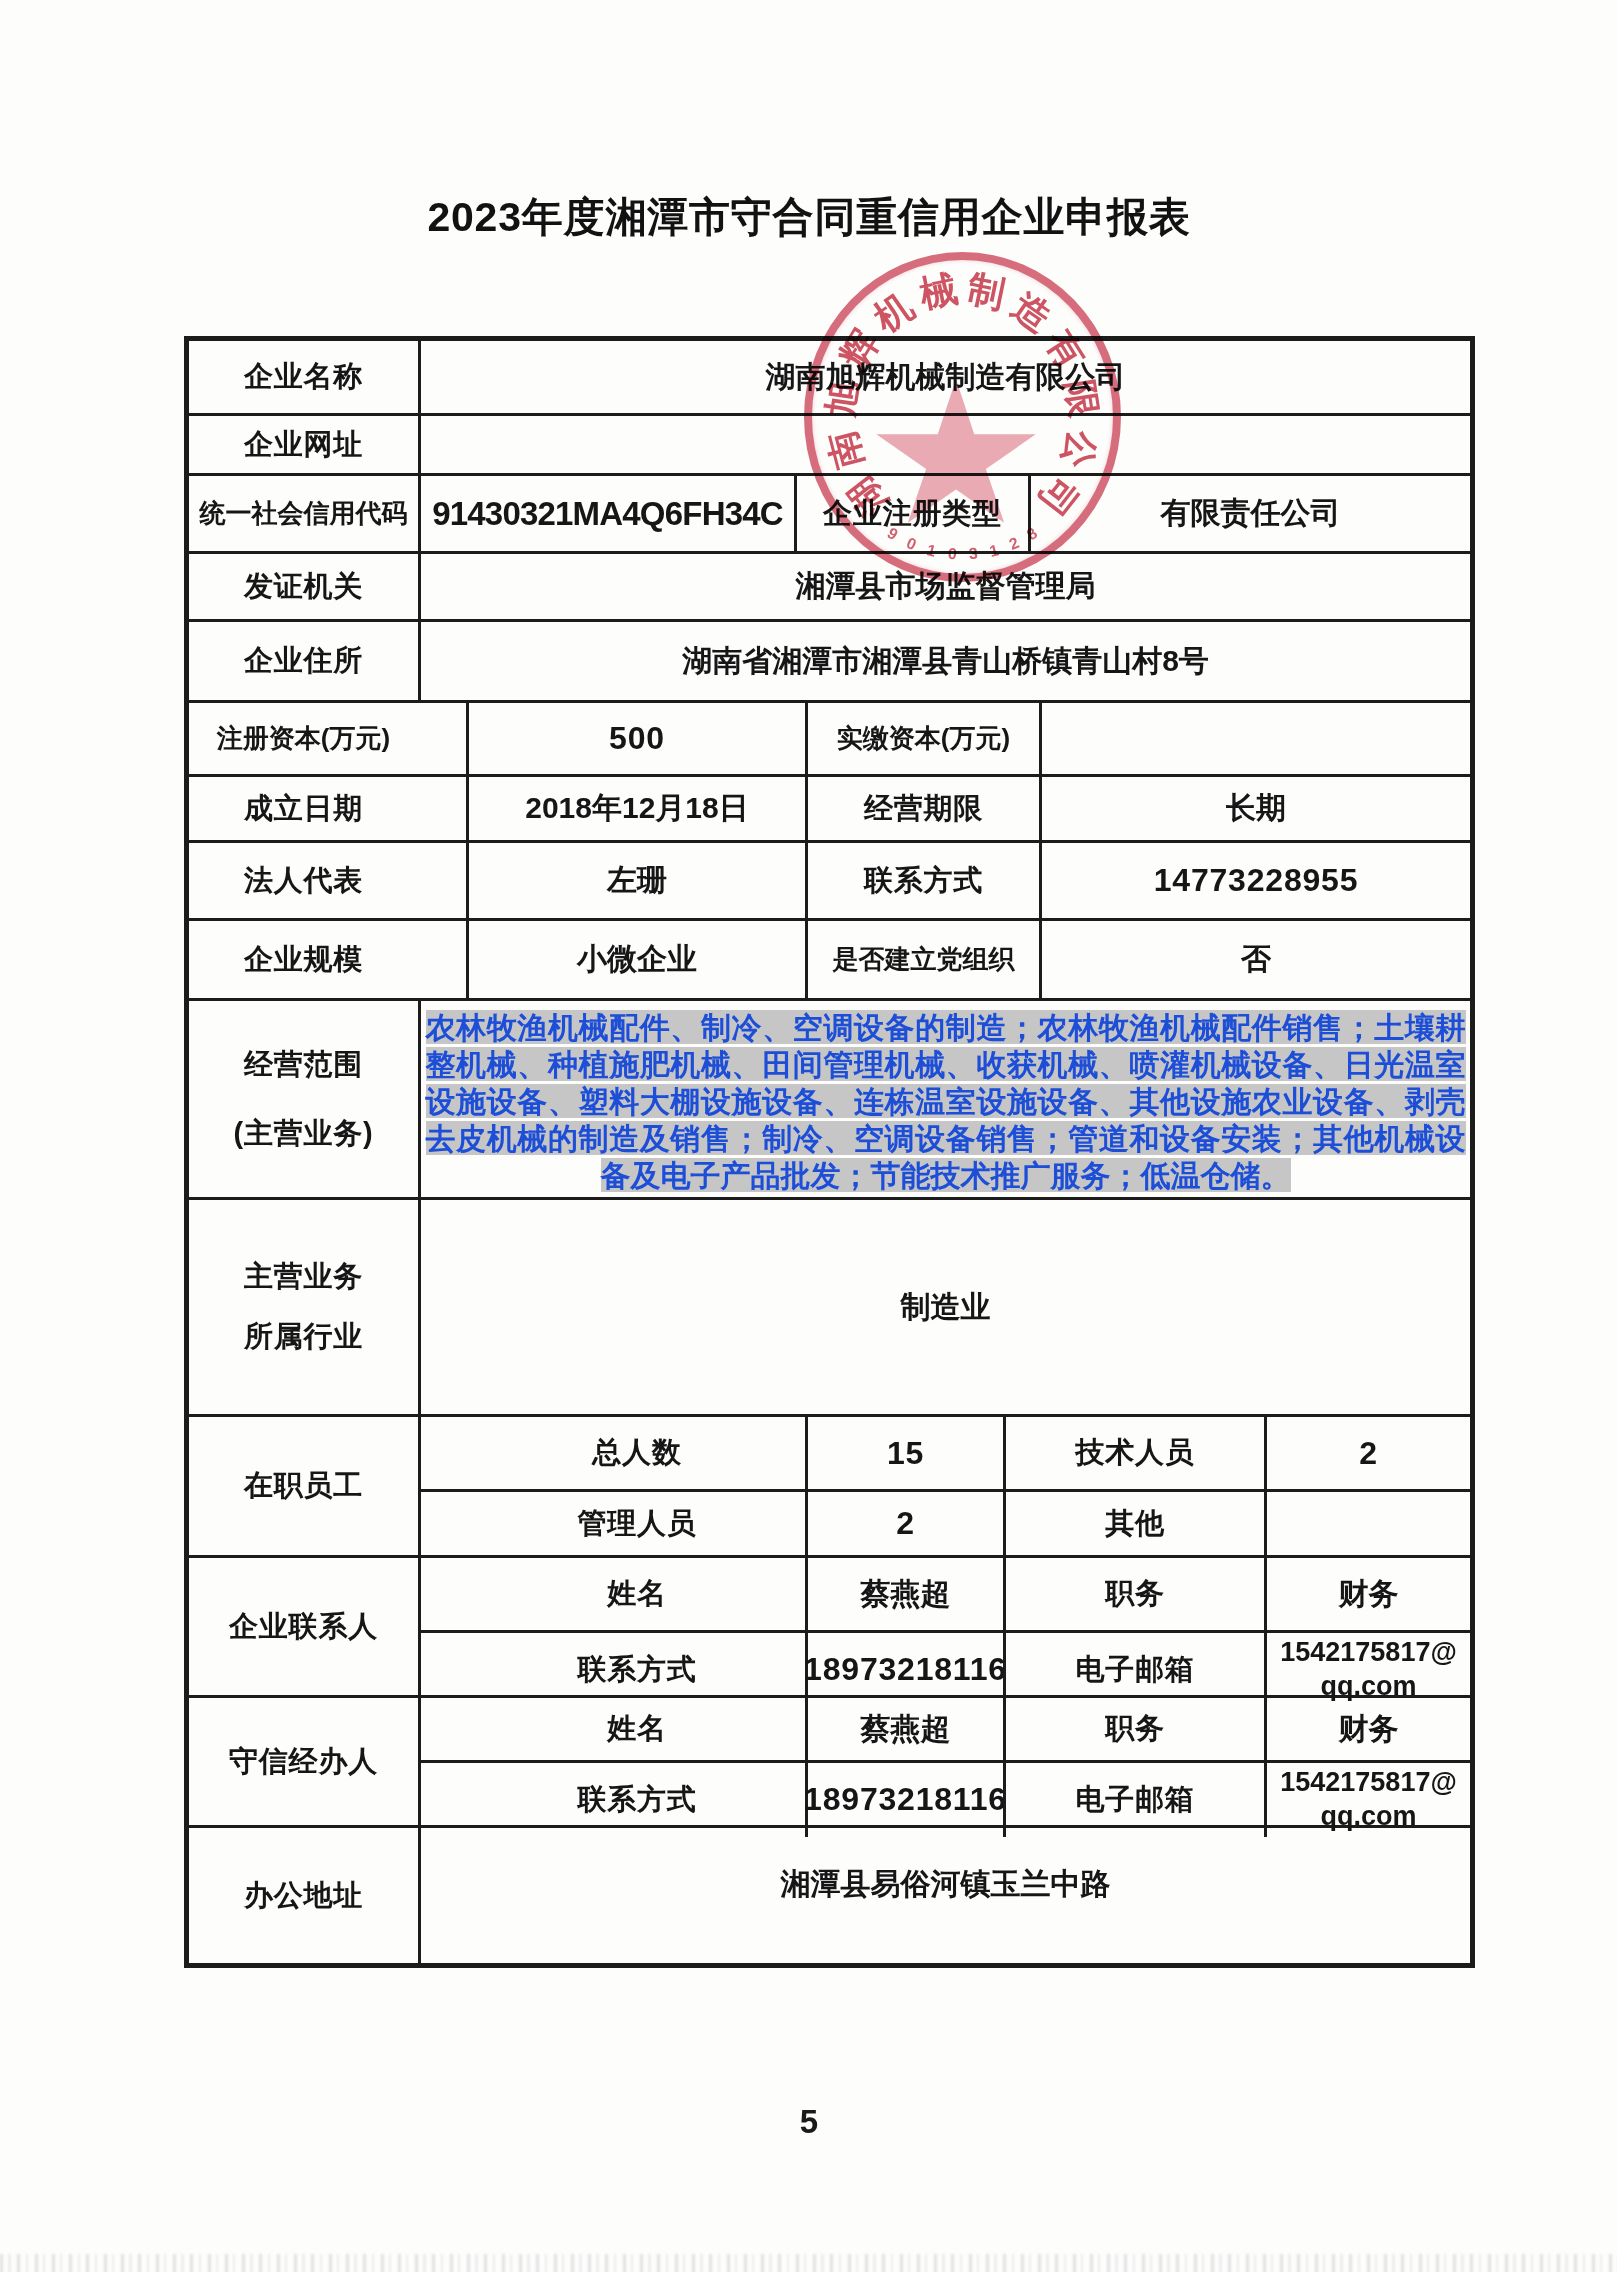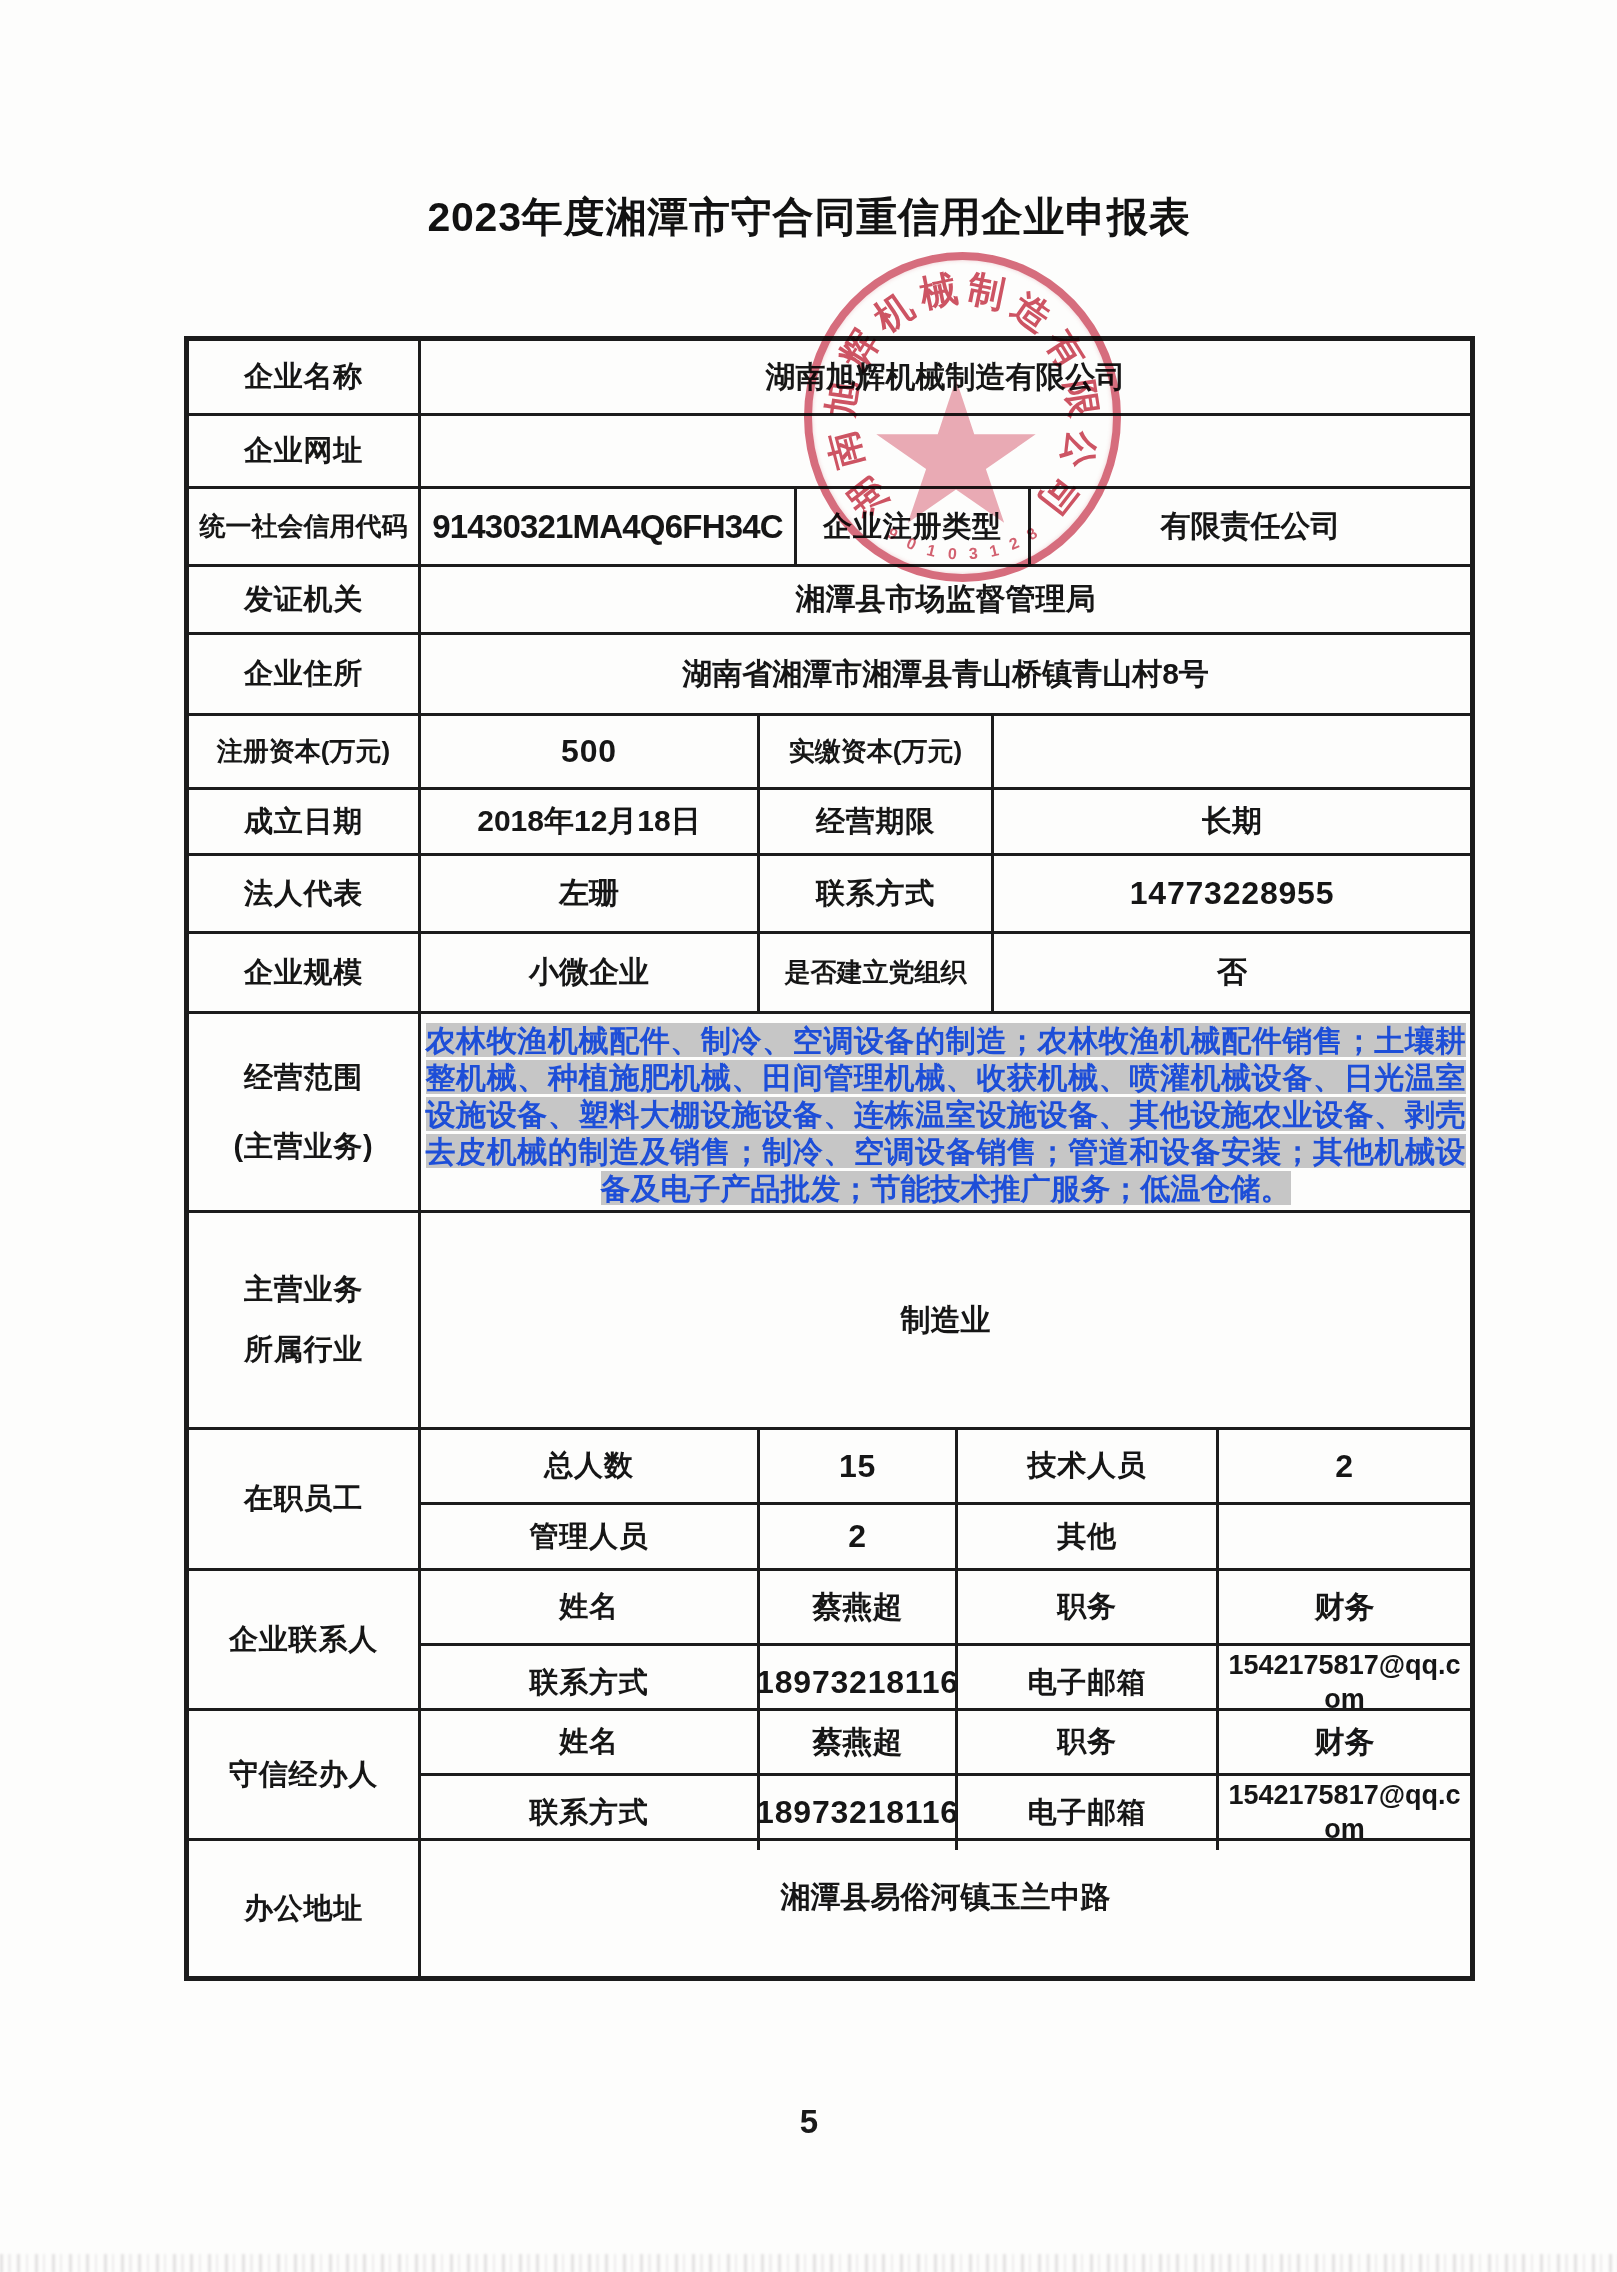--- a/index.html
+++ b/index.html
@@ -24,21 +24,21 @@
     background:transparent;
   }
   .row{display:flex;box-sizing:border-box;}
   .row + .row{border-top:3.8px solid #1c1c1c;}
   .cell{
     box-sizing:border-box;display:flex;align-items:center;justify-content:center;
     text-align:center;padding:3px 6px;position:relative;
   }
   .cell + .cell{border-left:3.8px solid #1c1c1c;}
   .c1{width:229px;flex:none;}
-  .c2{width:339px;flex:none;}
+  .c2{width:339px;flex:none;margin-left:48px;}
   .c2code{width:376px;flex:none;text-align:right;}
   .c3mid{width:234px;flex:none;}
   .c3{width:198px;flex:none;}
   .c4{width:261px;flex:none;}
   .grow{flex:1;}
   .lab{font-size:29px;font-weight:700;letter-spacing:0.8px;}
   .lab-sm{font-size:26px;font-weight:700;letter-spacing:0;}
   .val{font-size:30px;font-weight:700;}
   .num{font-size:32px;font-weight:700;letter-spacing:0.8px;}
   .code{font-size:33px;font-weight:700;letter-spacing:-0.8px;padding:0 1.5px;}
@@ -102,21 +102,21 @@
 
   <div class="title">2023年度湘潭市守合同重信用企业申报表</div>
 
   <div class="form-table">
 
     <div class="row" style="height:72px">
       <div class="cell c1 lab">企业名称</div>
       <div class="cell grow val">湖南旭辉机械制造有限公司</div>
     </div>
 
-    <div class="row" style="height:73px">
+    <div class="row" style="height:60px">
       <div class="cell c1 lab">企业网址</div>
       <div class="cell grow val"></div>
     </div>
 
     <div class="row" style="height:78px">
       <div class="cell c1 lab-sm">统一社会信用代码</div>
       <div class="cell c2code code">91430321MA4Q6FH34C</div>
       <div class="cell c3mid lab">企业注册类型</div>
       <div class="cell grow val">有限责任公司</div>
     </div>

